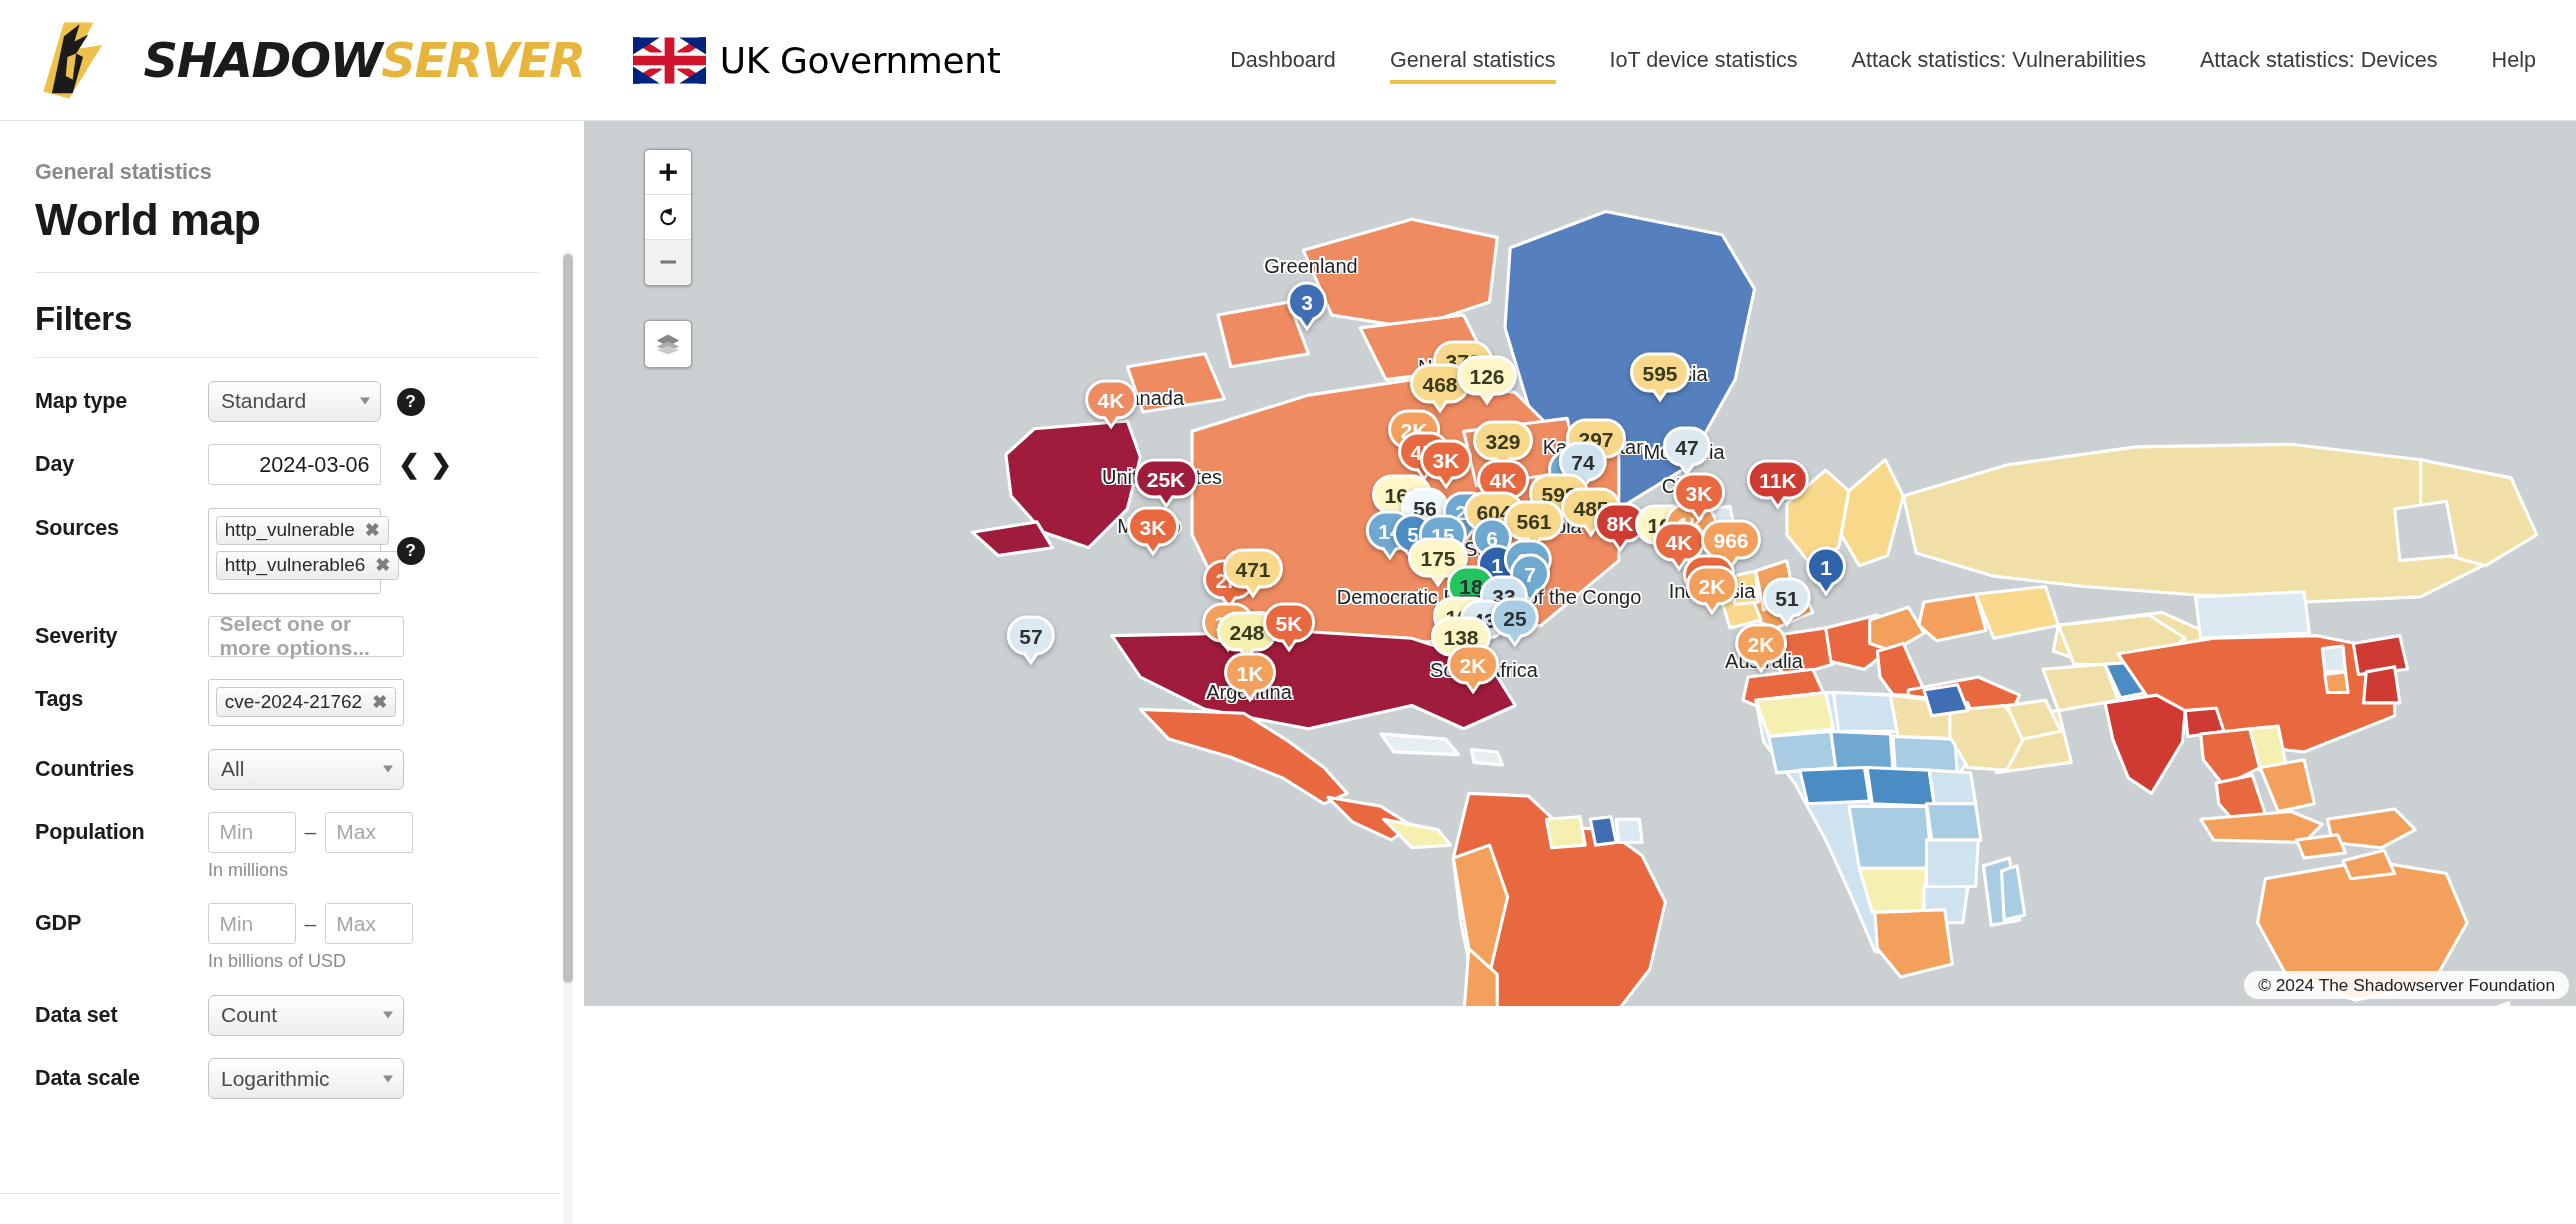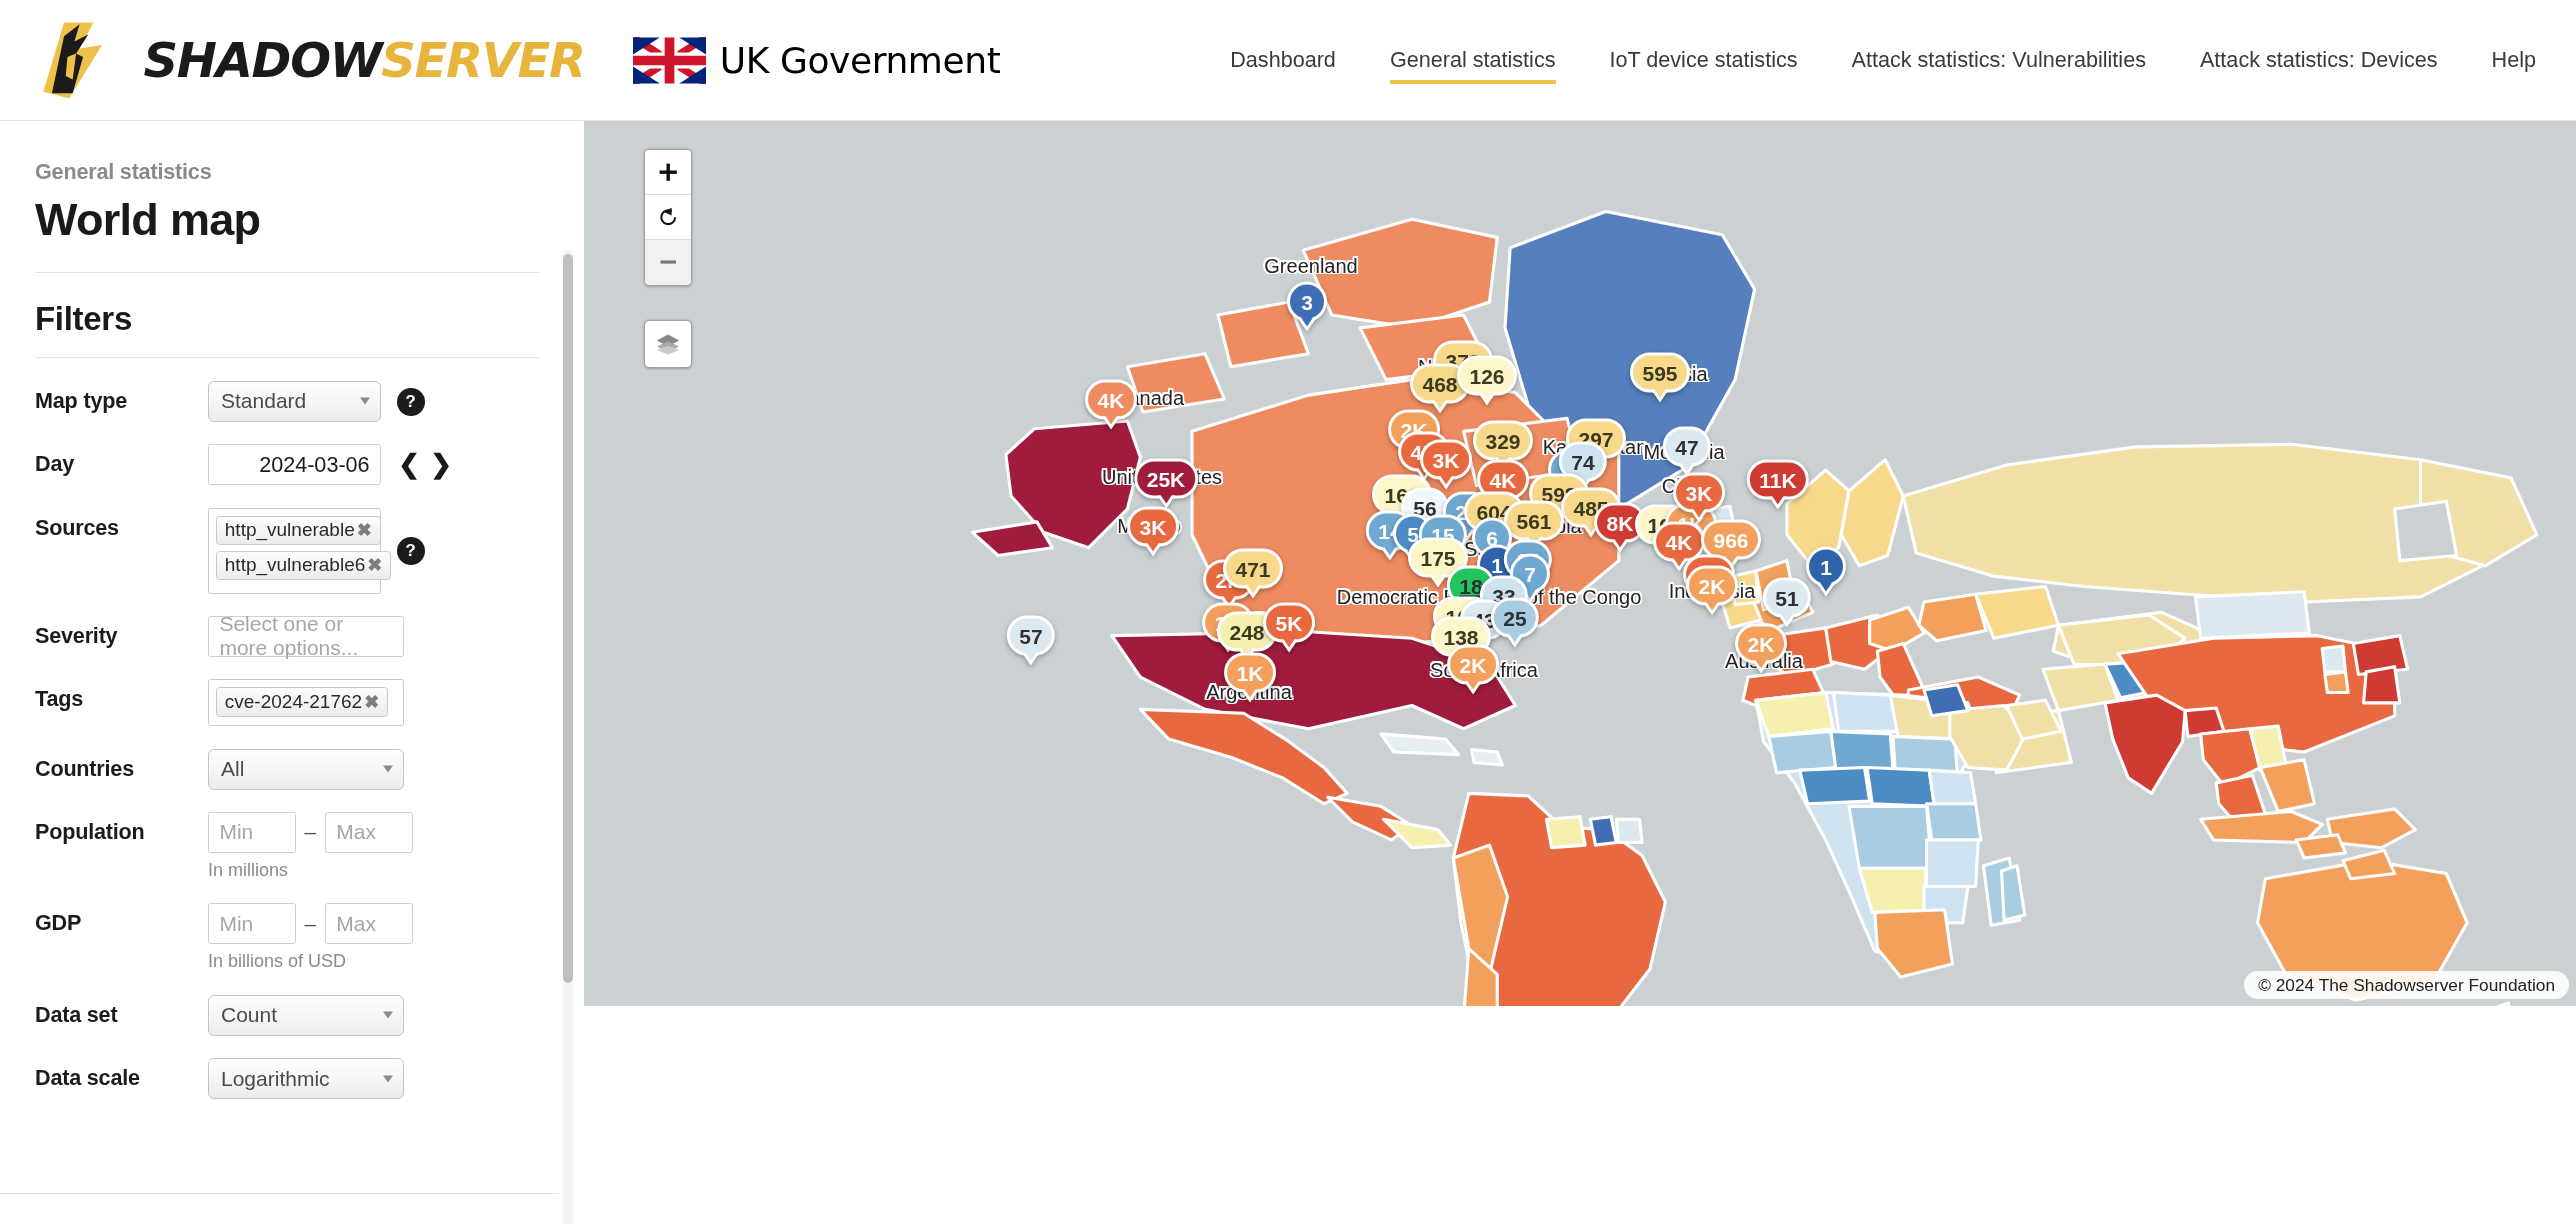--- a/index.html
+++ b/index.html
@@ -109,31 +109,31 @@
   }
 
   .tokenbox {
     border: 0.9px solid #c9c9c9; border-radius: 2.6px; background: #ffffff;
     padding: 7px 7px 8.6px 7px; display: flex; flex-direction: column;
     align-items: flex-start; gap: 6px; min-height: 41px;
   }
   .sources-box { width: 173px; min-height: 86px; }
   .tags-box { width: 196px; }
   .token {
-    display: inline-flex; align-items: center; gap: 2px;
+    display: inline-flex; align-items: center; gap: 10px;
     border: 0.9px solid #c9c9c9; border-radius: 3.5px;
     background: linear-gradient(#fdfdfd, #ececec);
     padding: 2.6px 7.8px; font-size: 19px; color: #2a2a2a; white-space: nowrap;
   }
   .token .x { color: #7e7e7e; font-size: 18px; font-weight: 700; cursor: pointer; }
 
   .placeholderbox {
     width: 196px; height: 41px; border: 0.9px solid #cfcfcf; border-radius: 2.6px;
     background: #ffffff; display: flex; align-items: center; padding: 0 10.4px;
-    font-size: 21px; color: #a6a6a6;
+    font-size: 21px; color: #a6a6a6; font-weight: bold;
   }
 
   .range { display: flex; flex-direction: column; }
   .range-line { display: flex; align-items: center; }
   .minmax {
     width: 88px; height: 41px; border: 0.9px solid #cfcfcf; border-radius: 2.6px;
     background: #ffffff; display: flex; align-items: center; padding: 0 10.4px;
     font-size: 21px; color: #a6a6a6;
   }
   .dash { margin: 0 8.6px; font-size: 21px; color: #555; }

